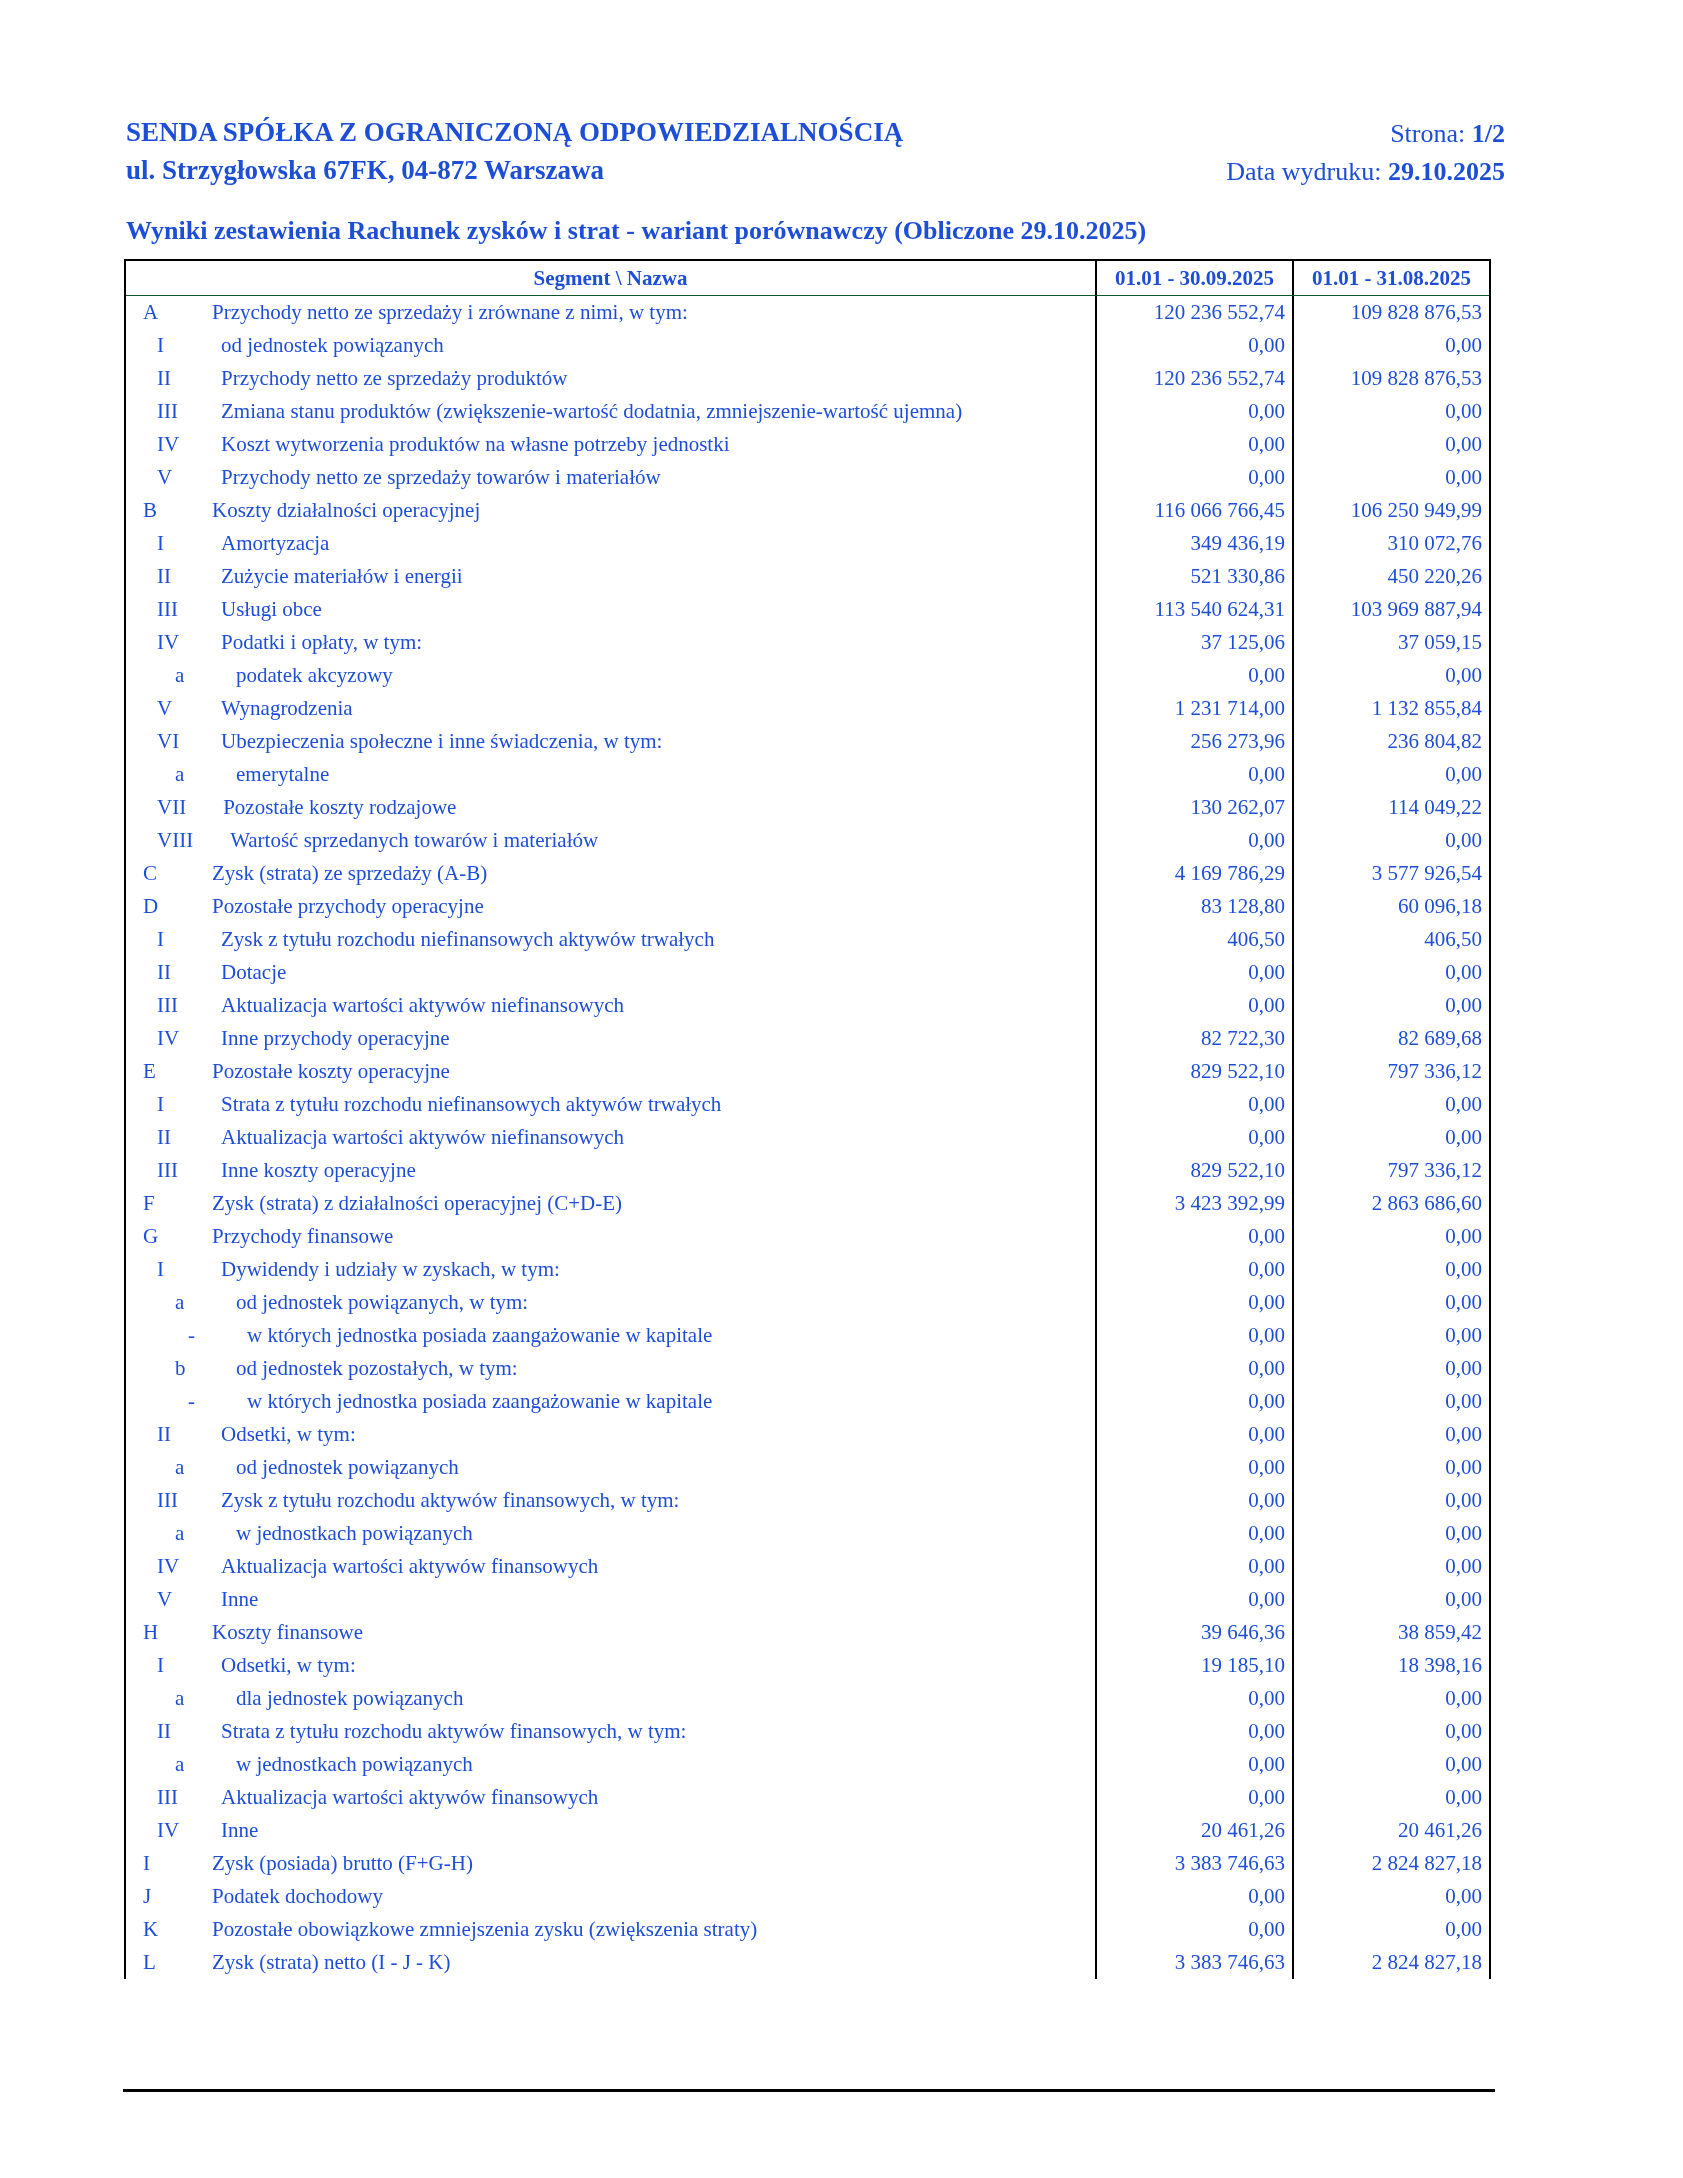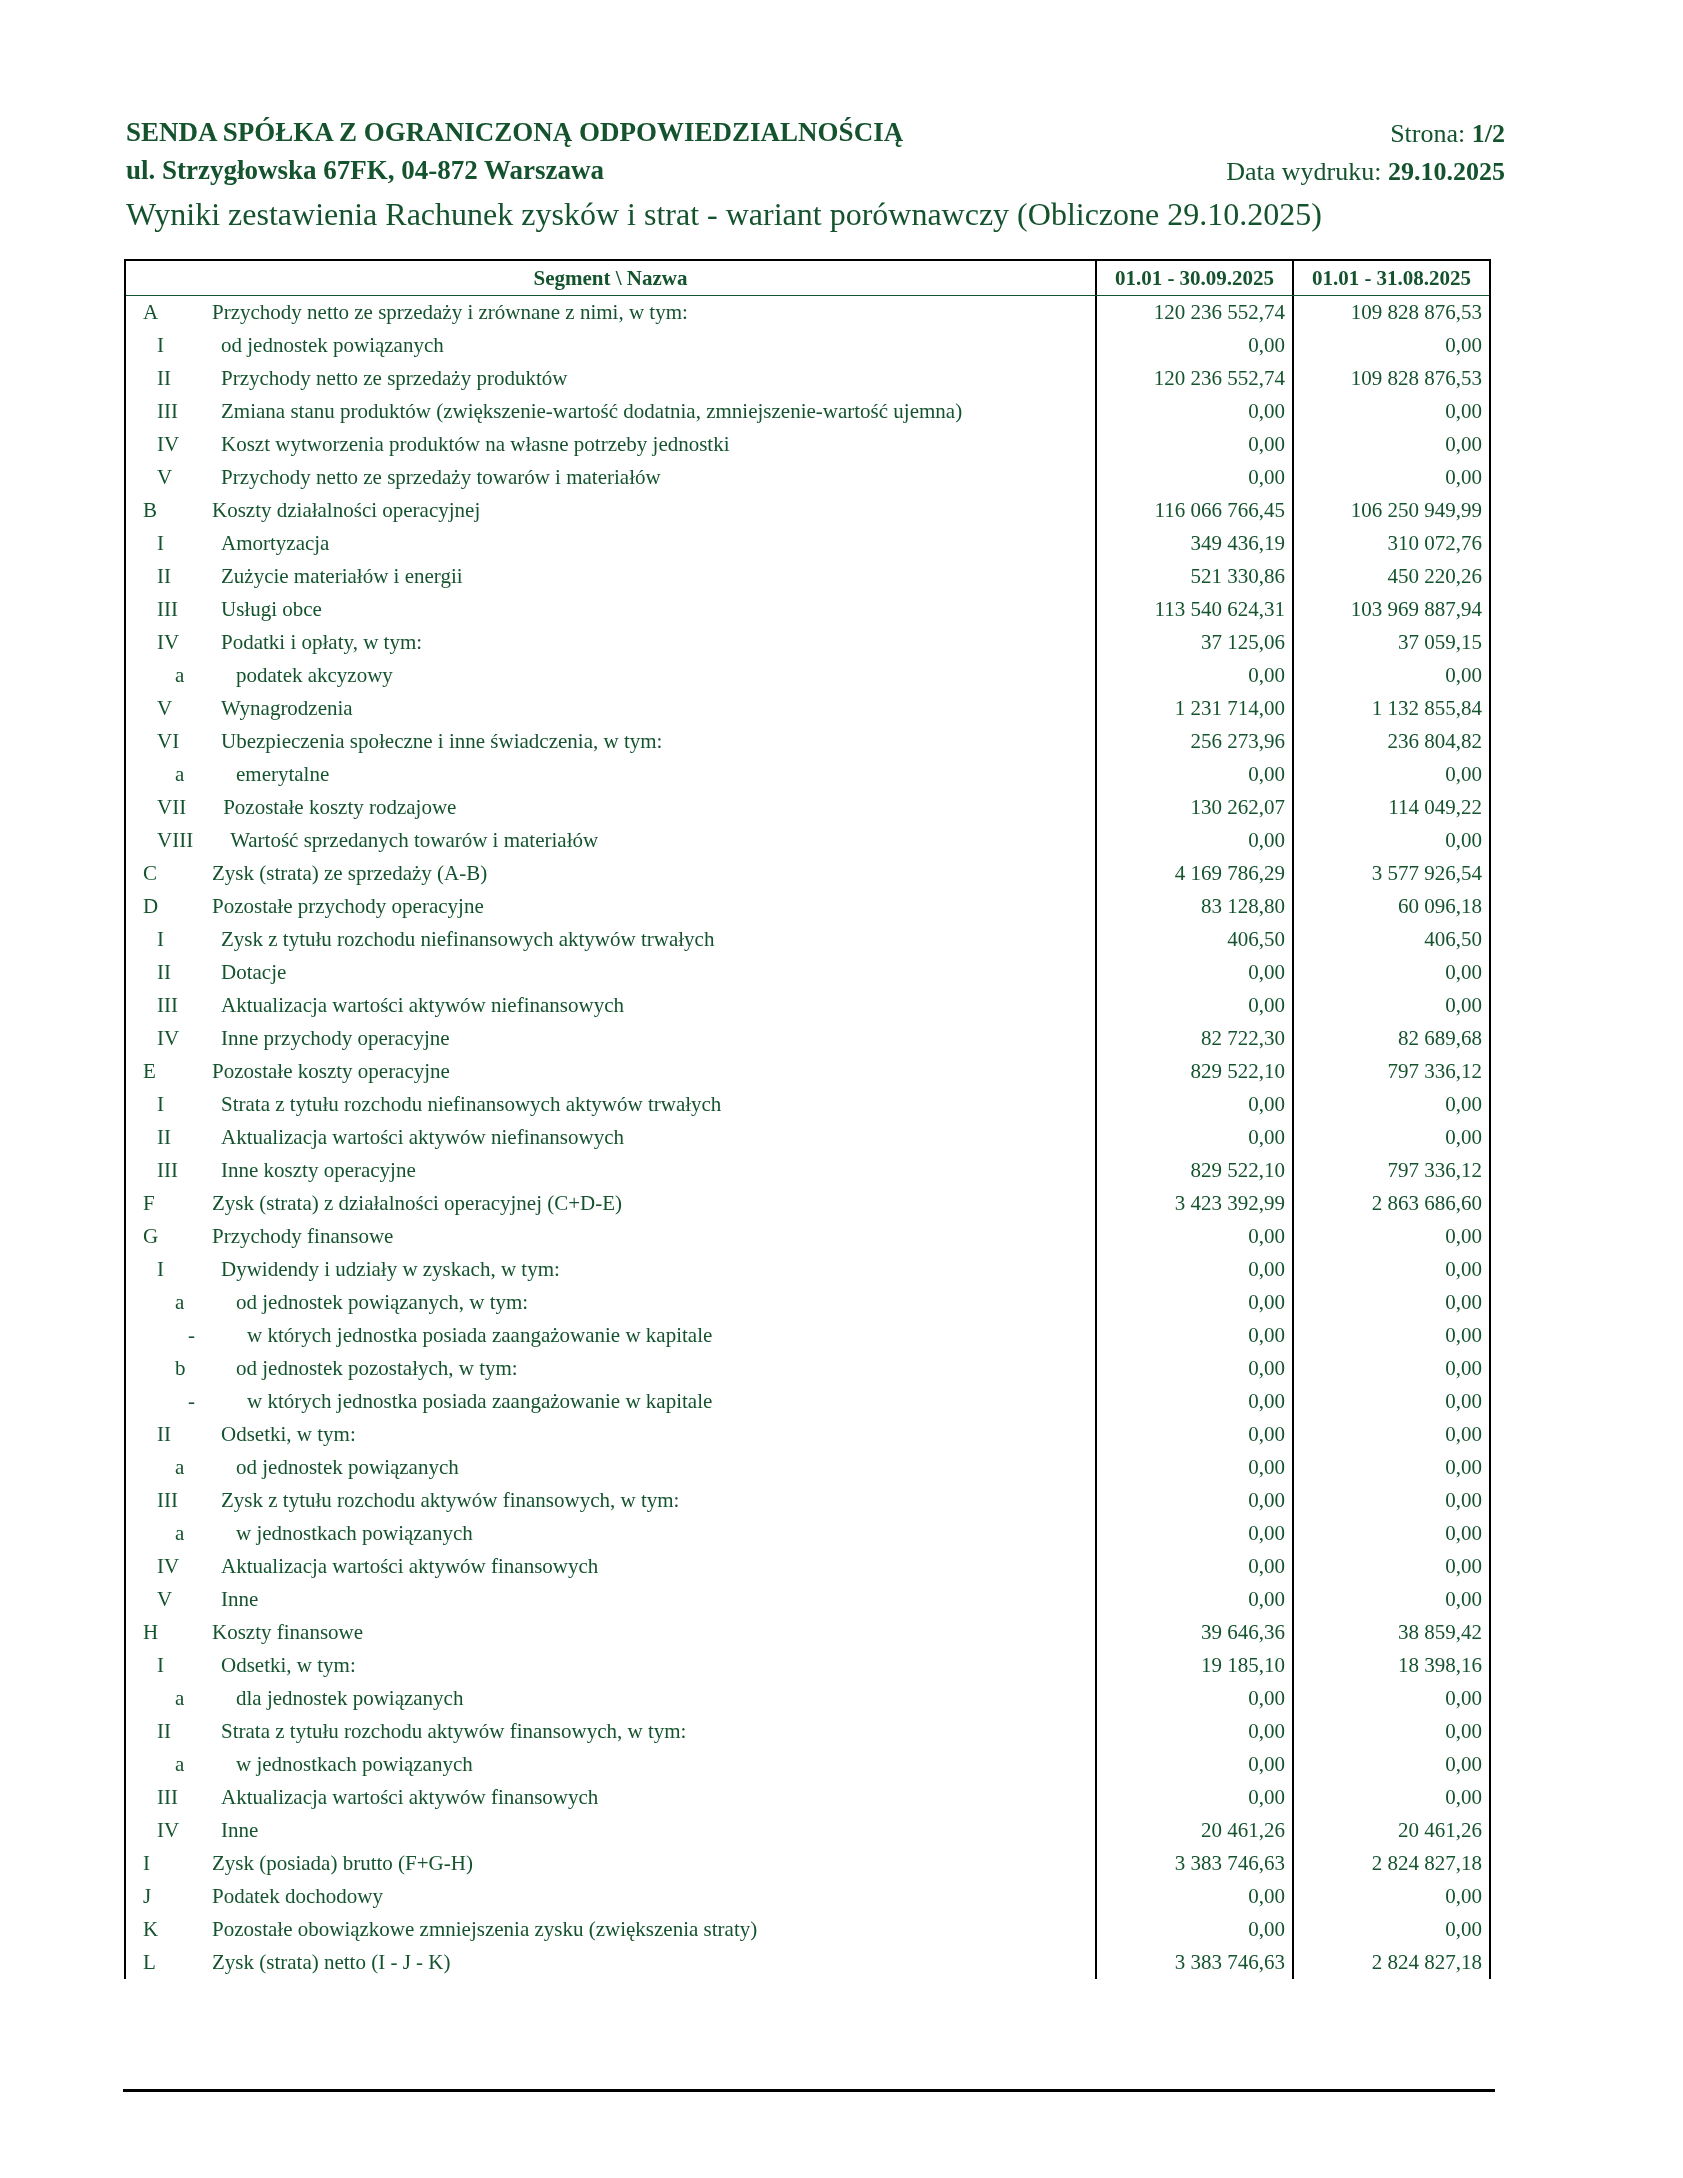--- a/index.html
+++ b/index.html
@@ -1,21 +1,21 @@
 <!DOCTYPE html>
 <html><head>
 <meta charset="utf-8">
 <style>
   html, body { margin: 0; padding: 0; background: #ffffff; }
   .page {
     position: relative;
     width: 1683px;
     height: 2178px;
     background: #ffffff;
-    color: #14532d;
+    color: #1d4ed8;
     font-family: "Liberation Serif", "DejaVu Serif", serif;
     overflow: hidden;
   }
 
   
   .hdr-left {
     position: absolute;
     left: 126px;
     top: 113px;
     font-size: 27px;
@@ -31,23 +31,23 @@
     text-align: right;
     font-size: 26px;
     line-height: 38px;
     white-space: nowrap;
   }
   .hdr-right b { font-weight: bold; }
 
   .report-title {
     position: absolute;
     left: 126px;
-    top: 196px;
-    font-size: 32px;
-    font-weight: normal;
+    top: 216px;
+    font-size: 26px;
+    font-weight: bold;
     white-space: nowrap;
   }
 
   
   .tbl {
     position: absolute;
     left: 124px;
     top: 259px;
     width: 1367px;
     box-sizing: border-box;

